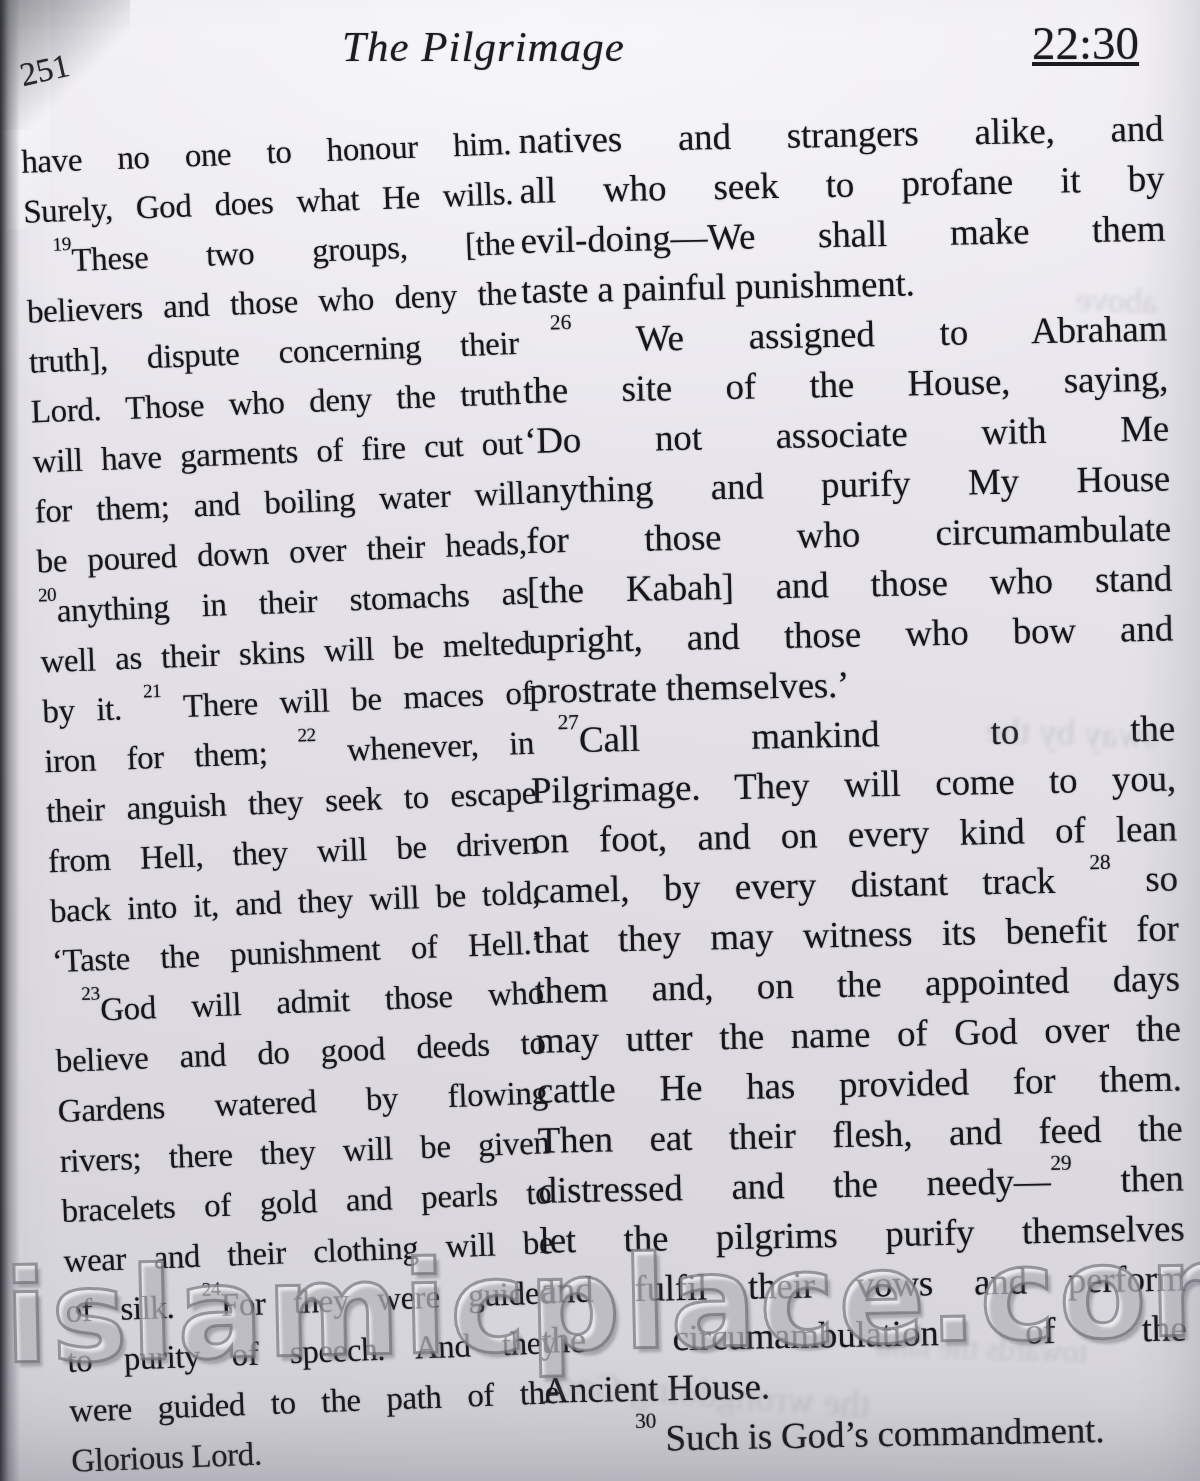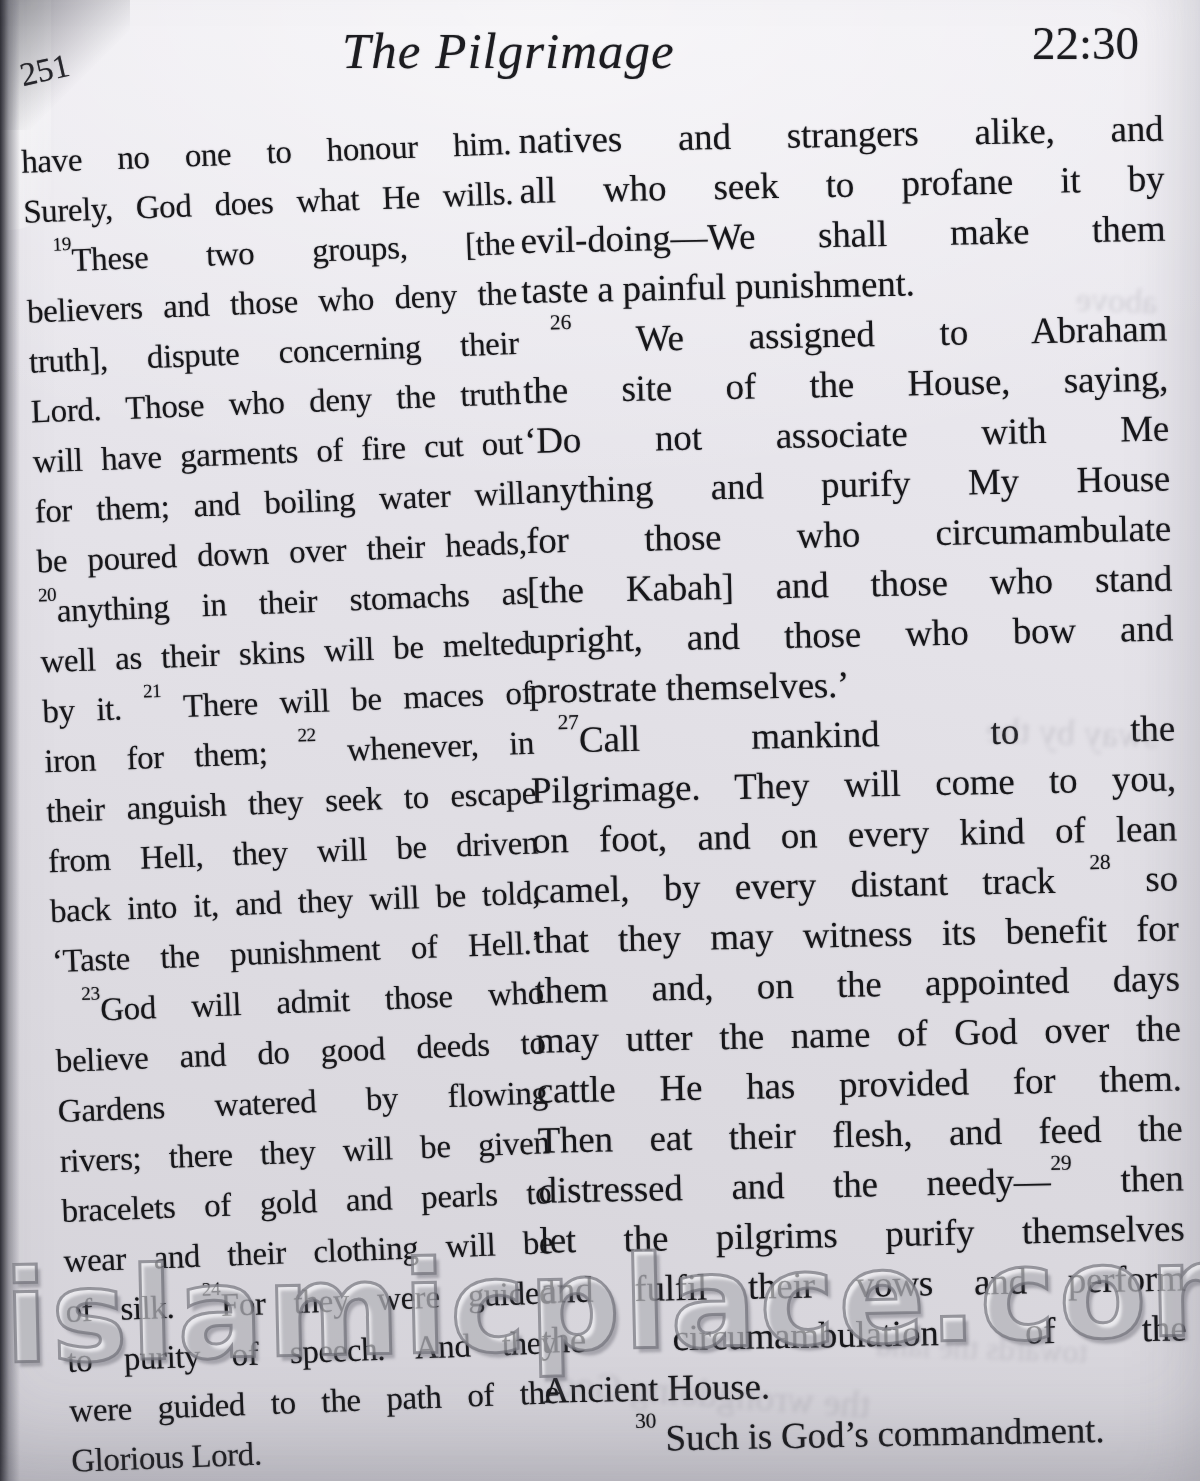--- a/index.html
+++ b/index.html
@@ -14,24 +14,24 @@
     background:linear-gradient(to right,#2e2e35 0%,rgba(105,105,115,0.55) 45%,rgba(200,200,210,0) 100%);}
   .edge-light{position:absolute;left:5px;top:0;width:46px;height:230px;
     background:linear-gradient(to bottom right,rgba(255,255,255,0.95),rgba(255,255,255,0));
     border-radius:0 0 40px 0;}
   .corner-dark{position:absolute;left:0;top:0;width:130px;height:130px;
     background:linear-gradient(135deg,rgba(58,58,68,0.55),rgba(58,58,68,0) 62%);}
   .vignette{position:absolute;inset:0;pointer-events:none;
     box-shadow:inset 0 -70px 90px -40px rgba(90,88,100,0.30), inset -50px 0 70px -45px rgba(120,118,130,0.22);}
   .pagenum{position:absolute;left:20px;top:52px;font-size:33px;color:#26262b;
     transform:rotate(-13deg);text-shadow:0 0 1px rgba(30,30,35,0.5);}
-  .title{position:absolute;left:342px;top:22px;font-size:51px;font-style:italic;color:#1c1c20;
+  .title{position:absolute;left:342px;top:22px;font-size:43px;font-style:italic;color:#1c1c20;
     letter-spacing:1px;text-shadow:0 0 1.3px rgba(28,28,34,0.5);}
   .ref{position:absolute;left:1032px;top:16px;font-size:47px;color:#1c1c20;
-    text-shadow:0 0 1.3px rgba(28,28,34,0.5);}
+    text-shadow:0 0 1.3px rgba(28,28,34,0.5);text-decoration:underline;}
   .col{position:absolute;color:#17171a;}
   .col-left{left:20px;top:118px;width:490px;font-size:33px;line-height:50px;letter-spacing:-0.4px;
     transform:rotate(-2.2deg);transform-origin:top right;}
   .col-right{left:518px;top:116px;width:645px;font-size:37px;line-height:50px;letter-spacing:-0.2px;
     transform:rotate(-1.1deg);transform-origin:top left;}
   .line{text-shadow:0 0 1.5px rgba(28,28,34,0.5);}
   .line.j{text-align:justify;text-align-last:justify;}
   .line.nj{text-align:left;}
   .ind{text-indent:28px;}
   .ind2{text-indent:92px;}

